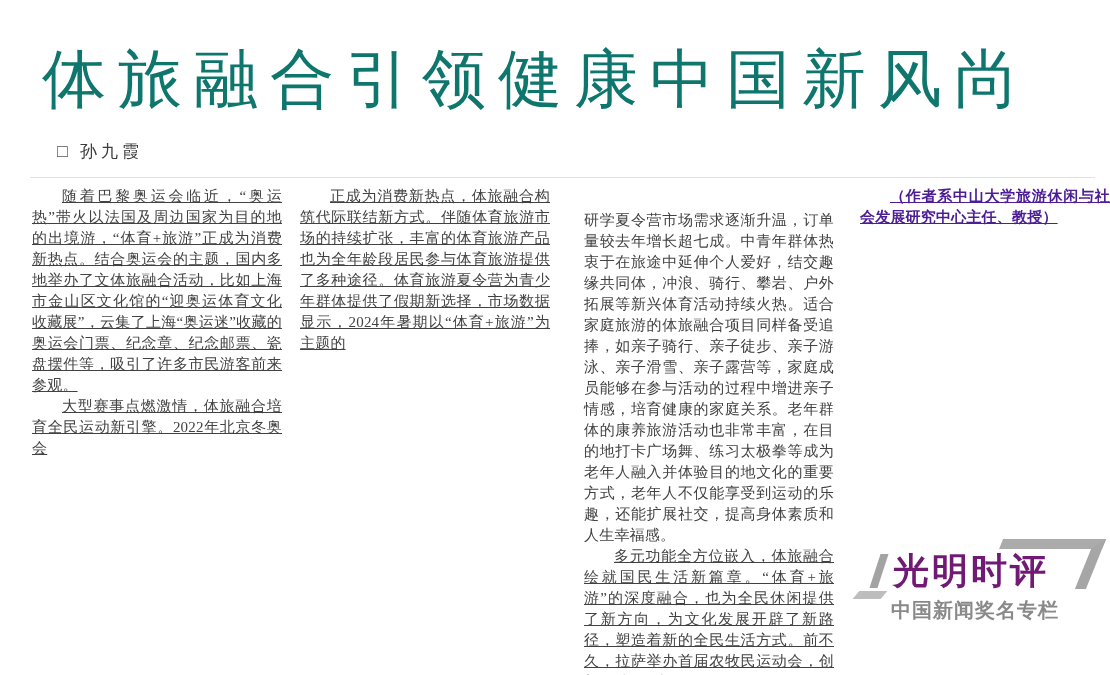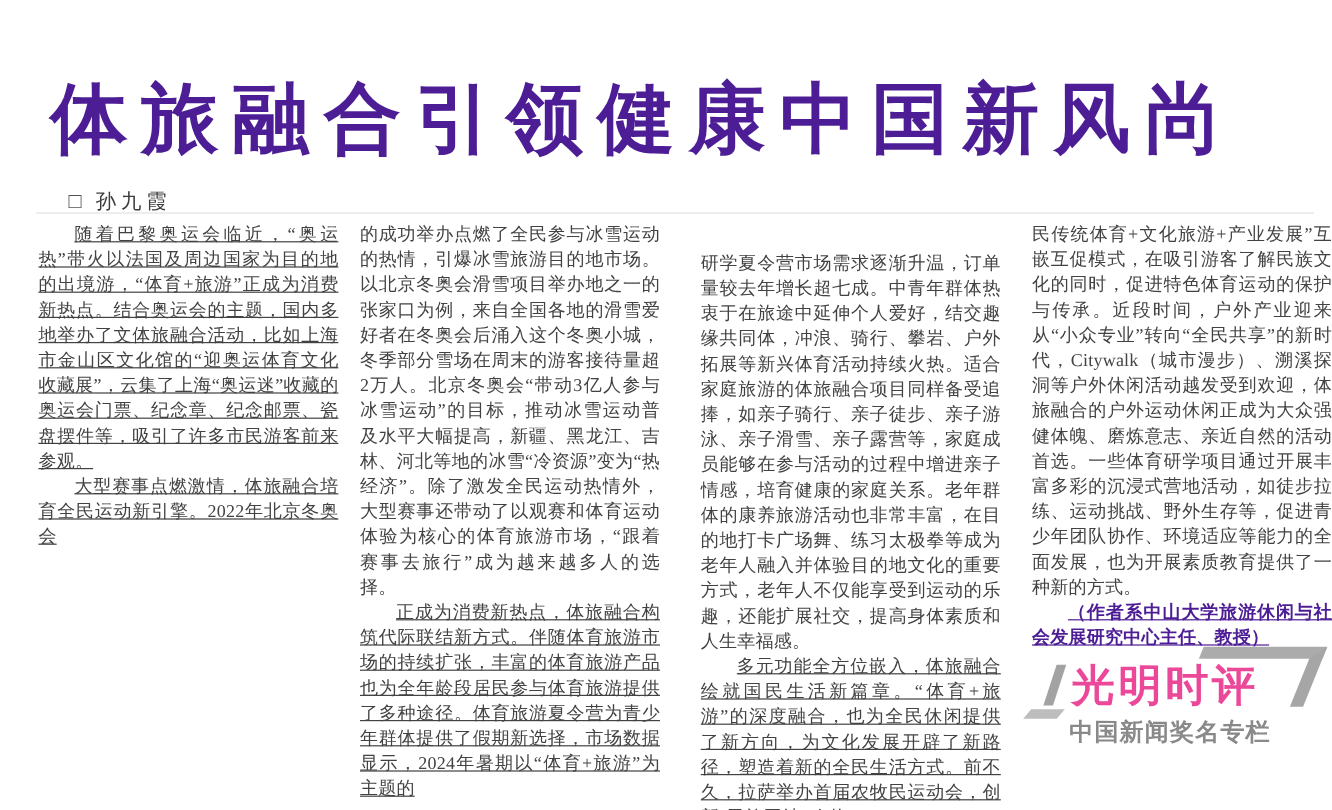--- a/index.html
+++ b/index.html
@@ -4,27 +4,27 @@
 <style>
   html,body{margin:0;padding:0;background:#ffffff;}
   .page{
     position:relative;
     width:1110px;height:675px;
     background:#ffffff;
     overflow:hidden;
     font-family:"Liberation Serif","DejaVu Serif",serif;
   }
   .headline{
-    position:absolute;left:42px;top:56px;margin:0;
-    font-size:64px;font-weight:700;color:#4c1d95;
+    position:absolute;left:42px;top:36px;margin:0;
+    font-size:64px;font-weight:400;color:#0f766e;
     letter-spacing:12px;white-space:nowrap;
     font-family:"Liberation Serif","DejaVu Serif",serif;
   }
   .byline{
-    position:absolute;left:46px;top:156px;
+    position:absolute;left:46px;top:140px;
     font-size:17px;color:#3c3c3c;letter-spacing:4px;padding-left:11px;
   }
   .byline .sq{font-size:18px;margin-right:8px;color:#555;}
   .rule{
     position:absolute;left:30px;top:177px;width:1065px;height:0;
     border-top:1px solid #e2e2e2;
   }
   .columns{
     position:absolute;left:32px;top:186px;width:1078px;
     display:flex;align-items:flex-start;
@@ -53,21 +53,21 @@
   .logo-slash{
     position:absolute;left:20px;top:17px;width:8px;height:34px;
     background:#a3a3a3;transform:skewX(-18deg);
   }
   .logo-wedge{
     position:absolute;left:1px;top:54px;width:28px;height:8px;
     background:#bdbdbd;transform:skewX(-40deg);
   }
   .logo-name{
     position:absolute;left:38px;top:10px;
-    font-size:36px;font-weight:bold;color:#ec4899;letter-spacing:3px;
+    font-size:36px;font-weight:bold;color:#701a75;letter-spacing:3px;
     white-space:nowrap;
   }
   .logo-subtitle{
     position:absolute;left:36px;top:60px;
     font-size:20px;font-weight:bold;color:#898989;letter-spacing:1px;
     white-space:nowrap;
   }
 </style>
 </head>
 <body>
@@ -81,29 +81,27 @@
   </div>
 
   <div class="rule"></div>
 
   <div class="columns">
       <div class="col">
         <p class="para indent">随着巴黎奥运会临近，“奥运热”带火以法国及周边国家为目的地的出境游，“体育+旅游”正成为消费新热点。结合奥运会的主题，国内多地举办了文体旅融合活动，比如上海市金山区文化馆的“迎奥运体育文化收藏展”，云集了上海“奥运迷”收藏的奥运会门票、纪念章、纪念邮票、瓷盘摆件等，吸引了许多市民游客前来参观。</p>
         <p class="para indent">大型赛事点燃激情，体旅融合培育全民运动新引擎。2022年北京冬奥会</p>
       </div>
       <div class="col">
-        <p class="para">的成功举办点燃了全民参与冰雪运动的热情，引爆冰雪旅游目的地市场。以北京冬奥会滑雪项目举办地之一的张家口为例，来自全国各地的滑雪爱好者在冬奥会后涌入这个冬奥小城，冬季部分雪场在周末的游客接待量超2万人。北京冬奥会“带动3亿人参与冰雪运动”的目标，推动冰雪运动普及水平大幅提高，新疆、黑龙江、吉林、河北等地的冰雪“冷资源”变为“热经济”。除了激发全民运动热情外，大型赛事还带动了以观赛和体育运动体验为核心的体育旅游市场，“跟着赛事去旅行”成为越来越多人的选择。</p>
         <p class="para indent">正成为消费新热点，体旅融合构筑代际联结新方式。伴随体育旅游市场的持续扩张，丰富的体育旅游产品也为全年龄段居民参与体育旅游提供了多种途径。体育旅游夏令营为青少年群体提供了假期新选择，市场数据显示，2024年暑期以“体育+旅游”为主题的</p>
       </div>
       <div class="col">
         <p class="para">研学夏令营市场需求逐渐升温，订单量较去年增长超七成。中青年群体热衷于在旅途中延伸个人爱好，结交趣缘共同体，冲浪、骑行、攀岩、户外拓展等新兴体育活动持续火热。适合家庭旅游的体旅融合项目同样备受追捧，如亲子骑行、亲子徒步、亲子游泳、亲子滑雪、亲子露营等，家庭成员能够在参与活动的过程中增进亲子情感，培育健康的家庭关系。老年群体的康养旅游活动也非常丰富，在目的地打卡广场舞、练习太极拳等成为老年人融入并体验目的地文化的重要方式，老年人不仅能享受到运动的乐趣，还能扩展社交，提高身体素质和人生幸福感。</p>
         <p class="para indent">多元功能全方位嵌入，体旅融合绘就国民生活新篇章。“体育+旅游”的深度融合，也为全民休闲提供了新方向，为文化发展开辟了新路径，塑造着新的全民生活方式。前不久，拉萨举办首届农牧民运动会，创新“民族团结+农牧</p>
       </div>
       <div class="col">
-        <p class="para">民传统体育+文化旅游+产业发展”互嵌互促模式，在吸引游客了解民族文化的同时，促进特色体育运动的保护与传承。近段时间，户外产业迎来从“小众专业”转向“全民共享”的新时代，Citywalk（城市漫步）、溯溪探洞等户外休闲活动越发受到欢迎，体旅融合的户外运动休闲正成为大众强健体魄、磨炼意志、亲近自然的活动首选。一些体育研学项目通过开展丰富多彩的沉浸式营地活动，如徒步拉练、运动挑战、野外生存等，促进青少年团队协作、环境适应等能力的全面发展，也为开展素质教育提供了一种新的方式。</p>
         <p class="para indent note">（作者系中山大学旅游休闲与社会发展研究中心主任、教授）</p>
       </div>
     </div>
 
   <div class="logo-box">
     <div class="logo-corner"></div>
     <div class="logo-slash"></div>
     <div class="logo-wedge"></div>
     <div class="logo-name">光明时评</div>
     <div class="logo-subtitle">中国新闻奖名专栏</div>

